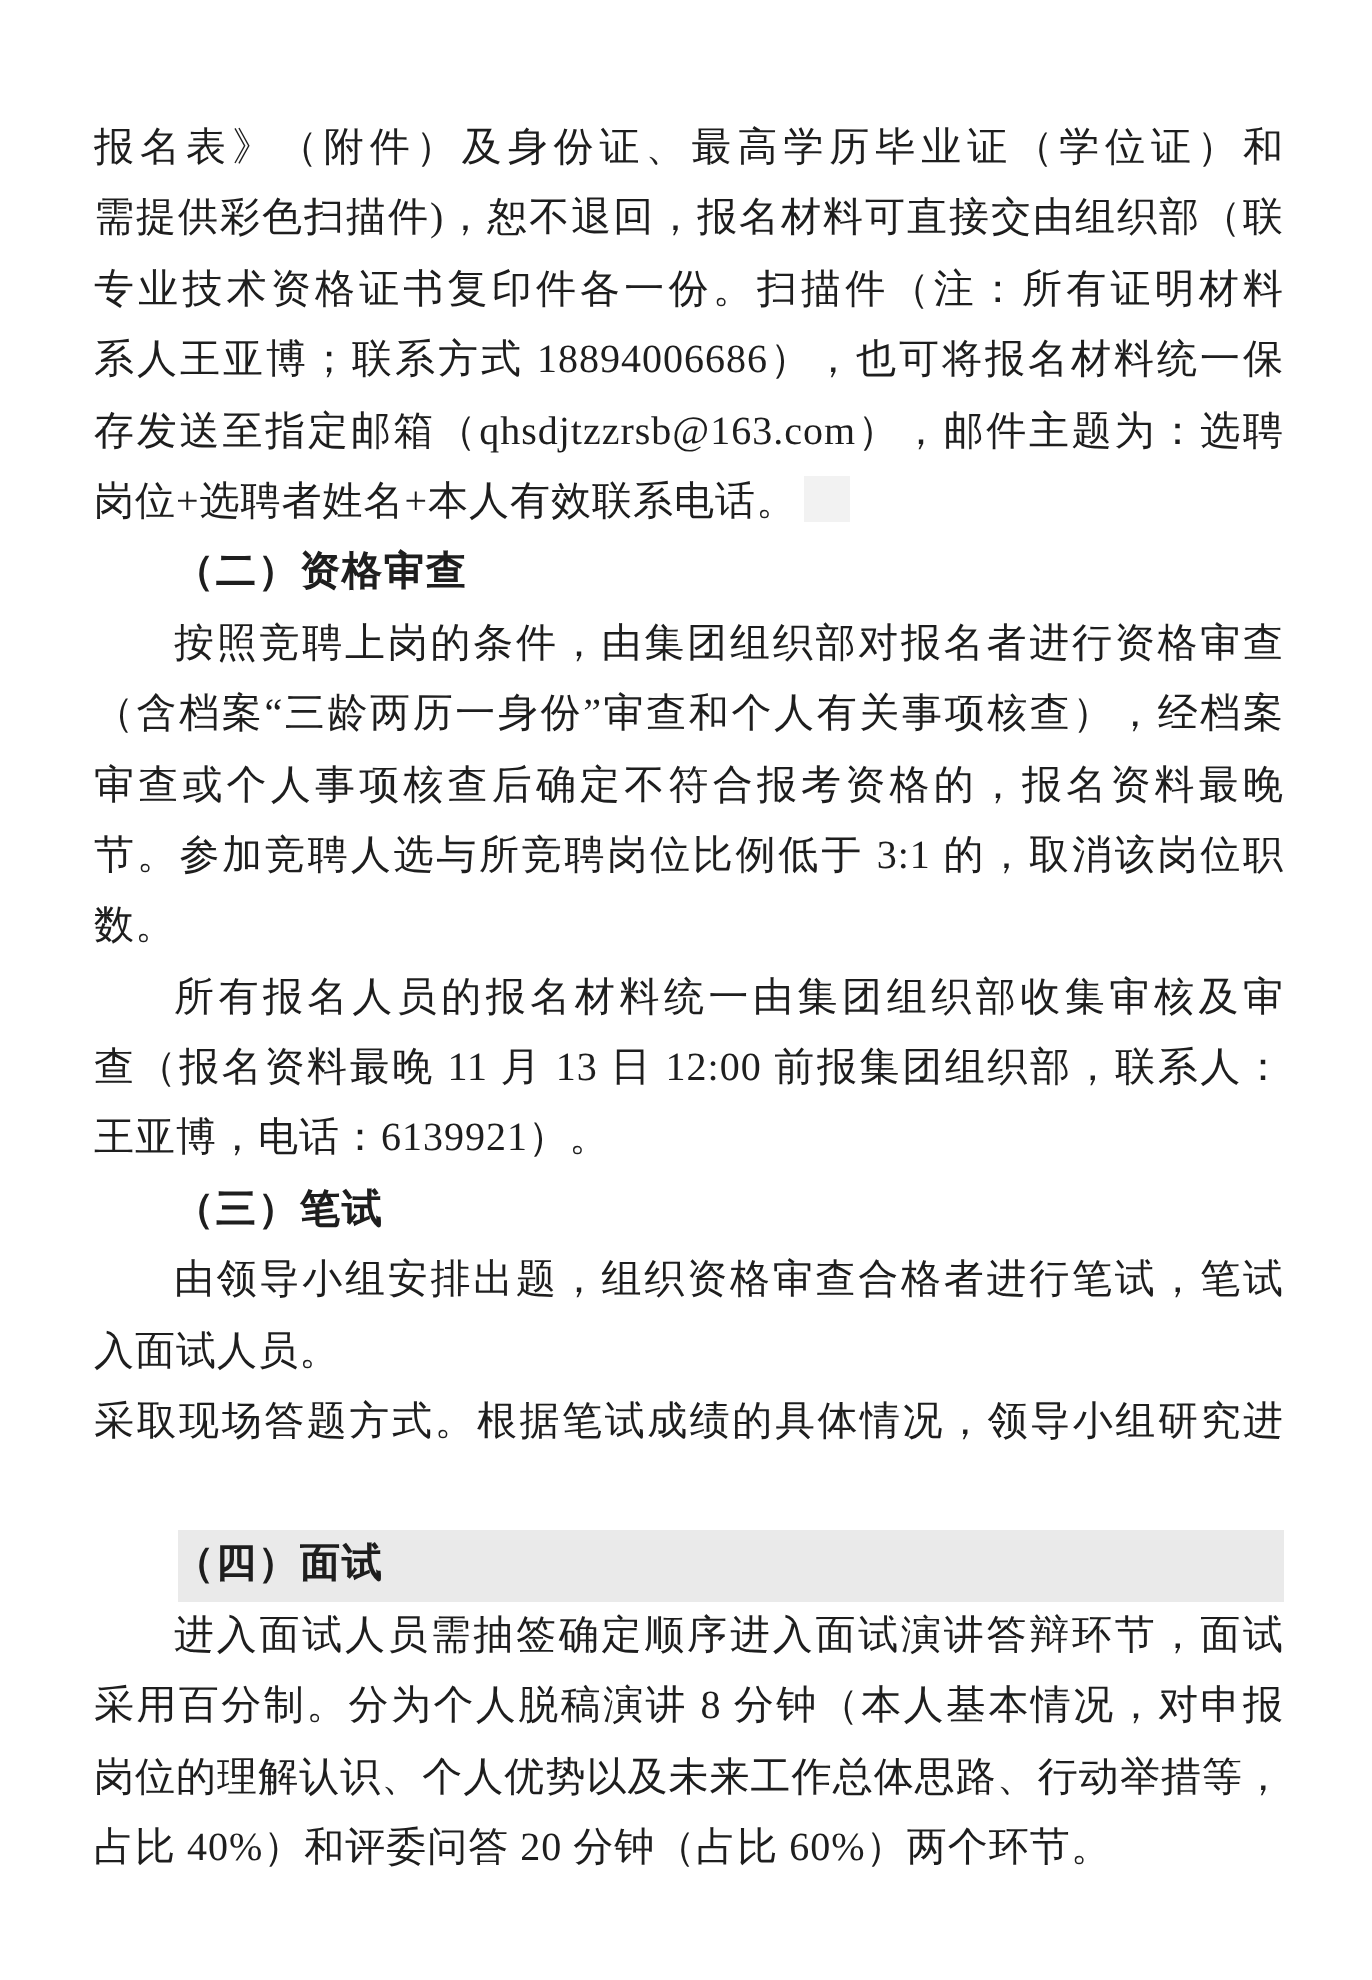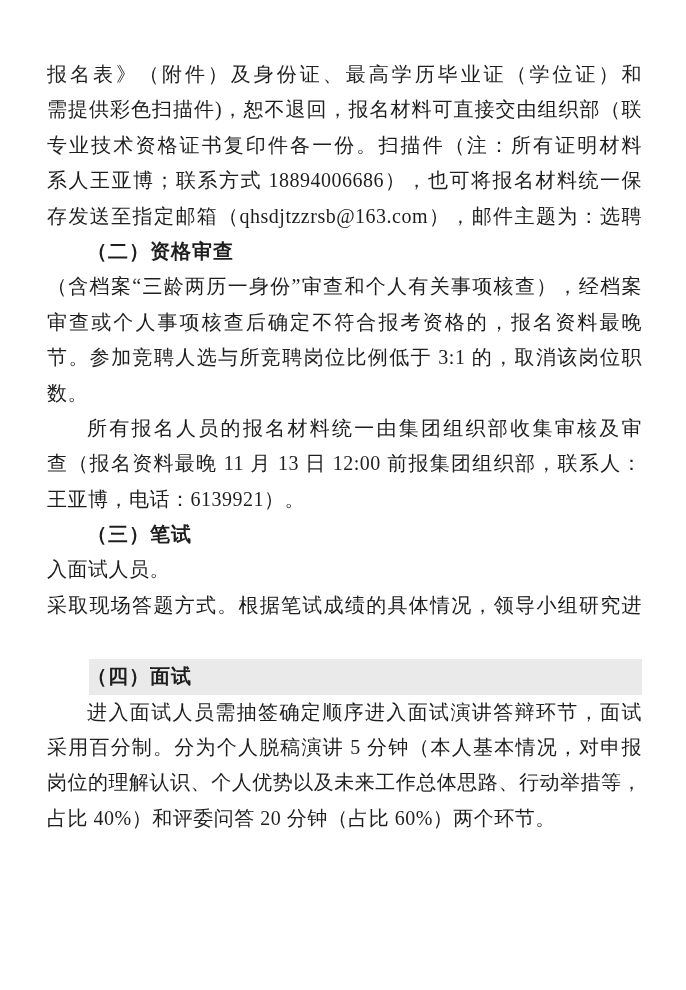--- a/index.html
+++ b/index.html
@@ -60,45 +60,48 @@
 <body>
 
 <div class="page">
   <div class="doc" id="doc">
       <div>
         <div class="line fill">报名表》（附件）及身份证、最高学历毕业证（学位证）和</div>
         <div class="line fill">需提供彩色扫描件)，恕不退回，报名材料可直接交由组织部（联</div>
         <div class="line fill">专业技术资格证书复印件各一份。扫描件（注：所有证明材料</div>
         <div class="line fill">系人王亚博；联系方式 18894006686），也可将报名材料统一保</div>
         <div class="line fill">存发送至指定邮箱（qhsdjtzzrsb@163.com），邮件主题为：选聘</div>
+        <div class="line">岗位+选聘者姓名+本人有效联系电话。<span class="pmark"></span></div>
       </div>
       <div>
         <div class="line indent heading">（二）资格审查</div>
       </div>
       <div>
+        <div class="line fill indent">按照竞聘上岗的条件，由集团组织部对报名者进行资格审查</div>
         <div class="line fill">（含档案“三龄两历一身份”审查和个人有关事项核查），经档案</div>
         <div class="line fill">审查或个人事项核查后确定不符合报考资格的，报名资料最晚</div>
         <div class="line fill">节。参加竞聘人选与所竞聘岗位比例低于 3:1 的，取消该岗位职</div>
         <div class="line">数。</div>
       </div>
       <div>
         <div class="line fill indent">所有报名人员的报名材料统一由集团组织部收集审核及审</div>
         <div class="line fill">查（报名资料最晚 11 月 13 日 12:00 前报集团组织部，联系人：</div>
         <div class="line">王亚博，电话：6139921）。</div>
       </div>
       <div>
         <div class="line indent heading">（三）笔试</div>
       </div>
       <div>
+        <div class="line fill indent">由领导小组安排出题，组织资格审查合格者进行笔试，笔试</div>
         <div class="line">入面试人员。</div>
         <div class="line fill">采取现场答题方式。根据笔试成绩的具体情况，领导小组研究进</div>
       </div>
       <div>
         <div class="line indent heading hl">（四）面试</div>
       </div>
       <div>
         <div class="line fill indent">进入面试人员需抽签确定顺序进入面试演讲答辩环节，面试</div>
-        <div class="line fill">采用百分制。分为个人脱稿演讲 5 分钟（本人基本情况，对申报</div>
+        <div class="line fill">采用百分制。分为个人脱稿演讲 8 分钟（本人基本情况，对申报</div>
         <div class="line fill">岗位的理解认识、个人优势以及未来工作总体思路、行动举措等，</div>
         <div class="line">占比 40%）和评委问答 20 分钟（占比 60%）两个环节。</div>
       </div>
     </div>
 </div>
 
 </body></html>

